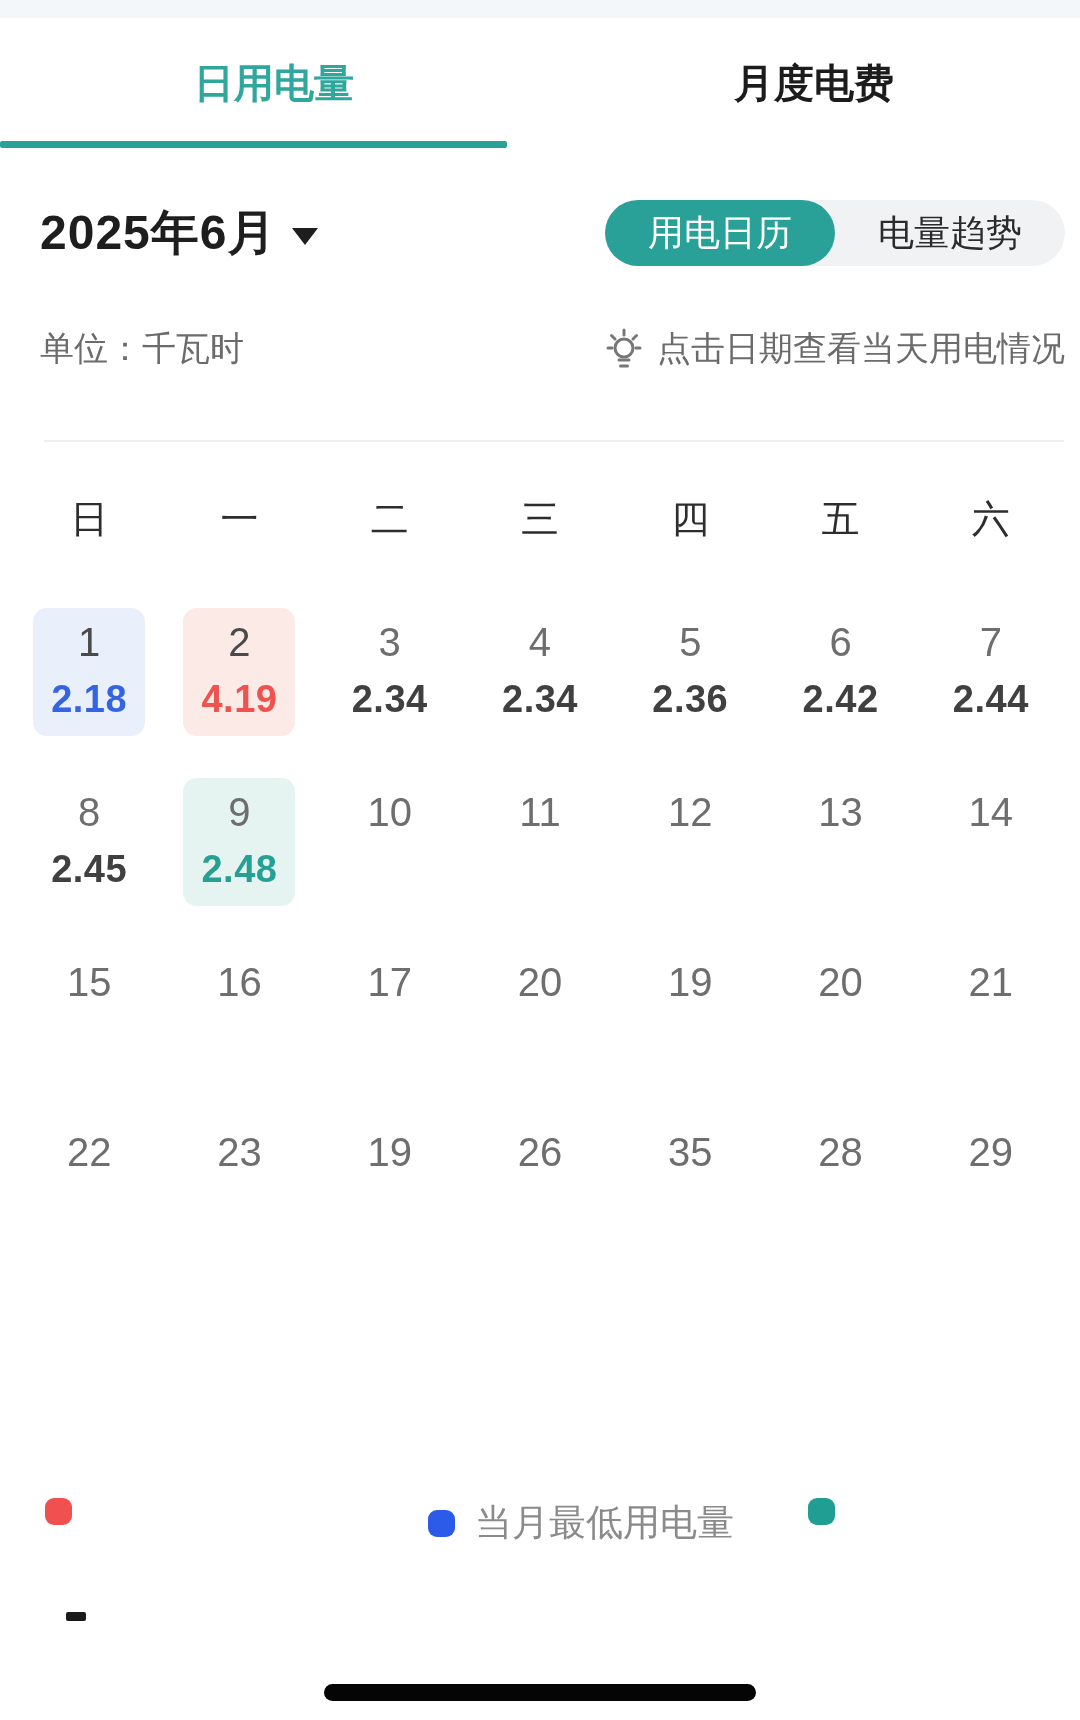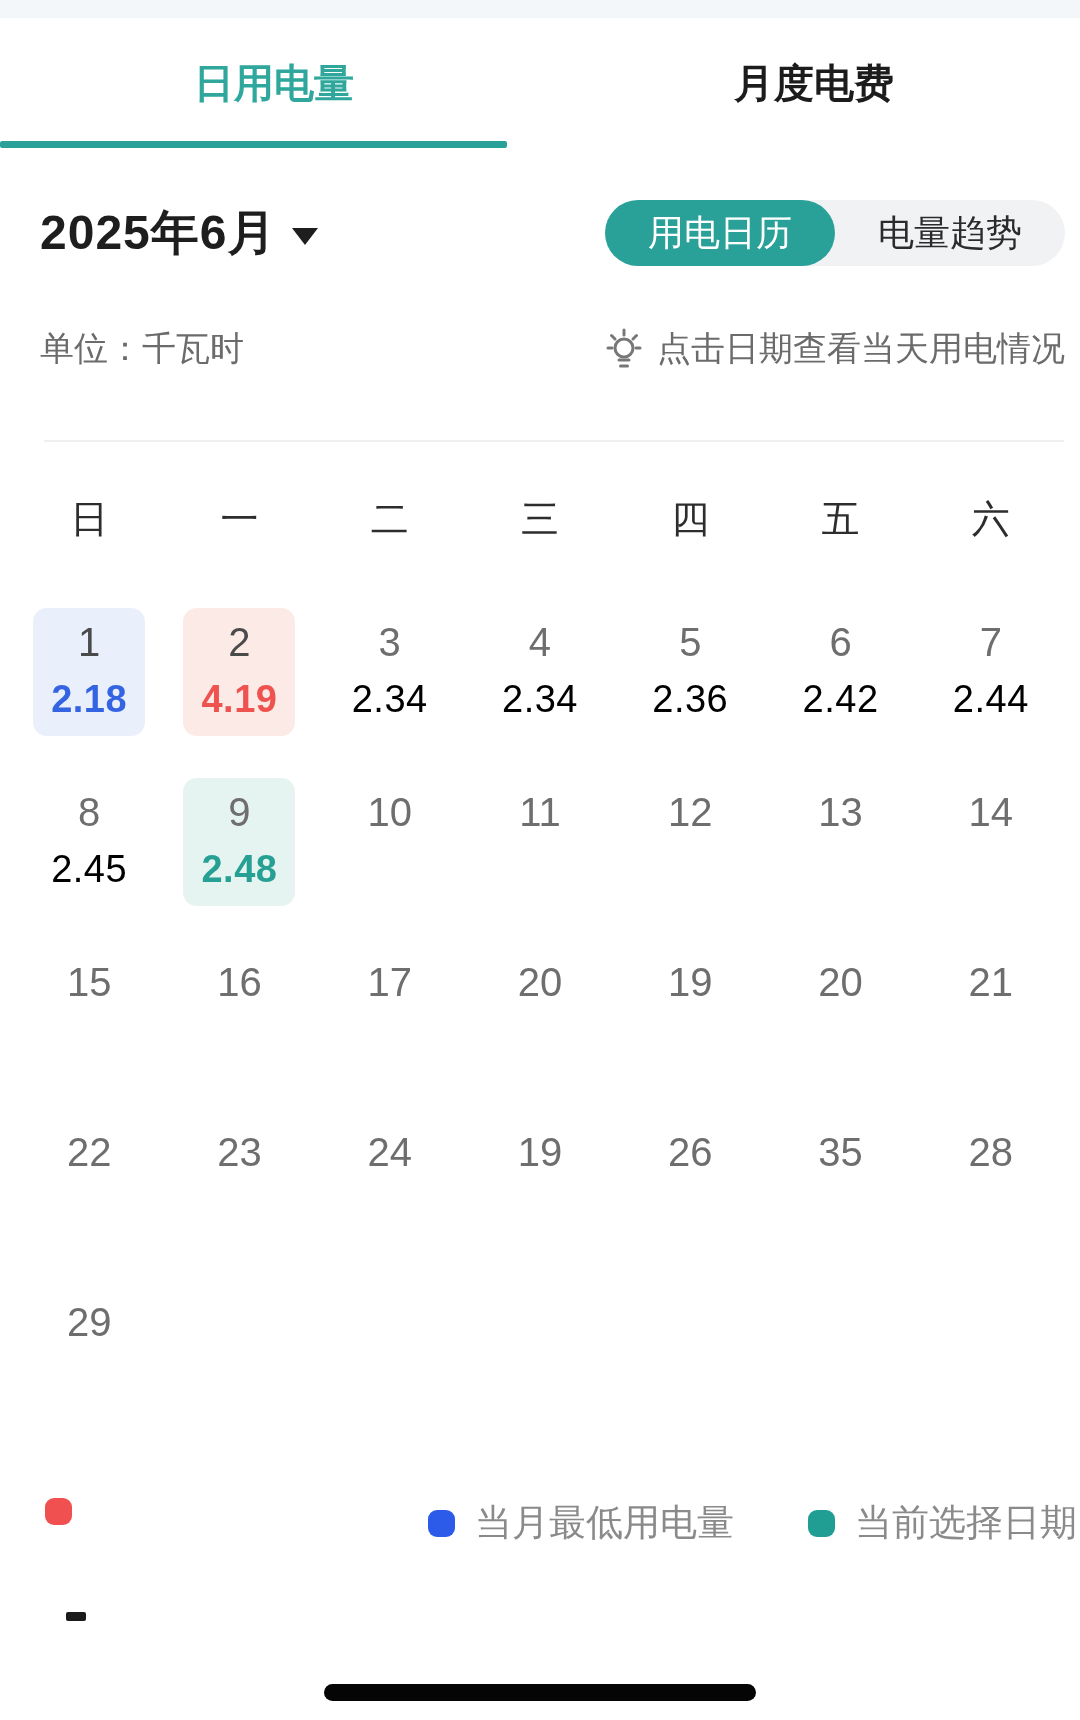--- a/index.html
+++ b/index.html
@@ -34,21 +34,21 @@
   .bulb{width:42px;height:46px;display:block;}
   .divider{height:2px;background:#efefef;margin:68px 16px 0 44px;}
   
   .weekdays{margin-top:52px;padding:0 14px;display:grid;grid-template-columns:repeat(7,1fr);height:50px;}
   .wd{display:flex;align-items:center;justify-content:center;font-size:38px;color:#2d2d2d;}
   .grid{margin-top:64px;padding:0 14px;display:grid;grid-template-columns:repeat(7,1fr);grid-auto-rows:170px;}
   .cell{display:flex;justify-content:center;}
   .daybox{width:112px;height:128px;border-radius:14px;display:flex;flex-direction:column;
           align-items:center;padding-top:12px;box-sizing:border-box;cursor:pointer;}
   .daynum{font-size:40px;color:#6e6e6e;line-height:1.1;}
-  .dayval{font-size:38px;font-weight:400;color:#000000;margin-top:14px;letter-spacing:0.5px;}
+  .dayval{font-size:38px;font-weight:700;color:#404040;margin-top:14px;letter-spacing:0.5px;}
   .daybox.lowest{background:#e9effb;}
   .daybox.lowest .daynum{color:#4a4a4a;}
   .daybox.lowest .dayval{color:#3564e2;font-weight:700;}
   .daybox.highest{background:#fceae6;}
   .daybox.highest .daynum{color:#4a4a4a;}
   .daybox.highest .dayval{color:#ef5350;font-weight:700;}
   .daybox.selected{background:#e6f4f1;}
   .daybox.selected .dayval{color:#27a094;font-weight:700;}
   
   .legend{position:absolute;left:0;top:1498px;width:1080px;height:54px;}
@@ -234,25 +234,20 @@
         <div class="daynum">22</div>
       </div>
     </div>
     <div class="cell">
       <div class="daybox empty">
         <div class="daynum">23</div>
       </div>
     </div>
     <div class="cell">
       <div class="daybox empty">
-        <div class="daynum">24</div>
-      </div>
-    </div>
-    <div class="cell">
-      <div class="daybox empty">
         <div class="daynum">19</div>
       </div>
     </div>
     <div class="cell">
       <div class="daybox empty">
         <div class="daynum">26</div>
       </div>
     </div>
     <div class="cell">
       <div class="daybox empty">
@@ -274,18 +269,17 @@
 <div class="legend">
   <div class="legend-item l0">
     <span class="swatch" style="background: rgb(241, 80, 80);"></span>
   </div>
   <div class="legend-item l1">
     <span class="swatch" style="background: rgb(43, 91, 232);"></span>
     <span class="legend-label">当月最低用电量</span>
   </div>
   <div class="legend-item l2">
     <span class="swatch" style="background: rgb(33, 158, 148);"></span>
-    <span class="legend-label">当前选择日期</span>
   </div>
 </div>
 
 <div class="dash"></div>
 <div class="home-indicator"></div>
 
 </body></html>

